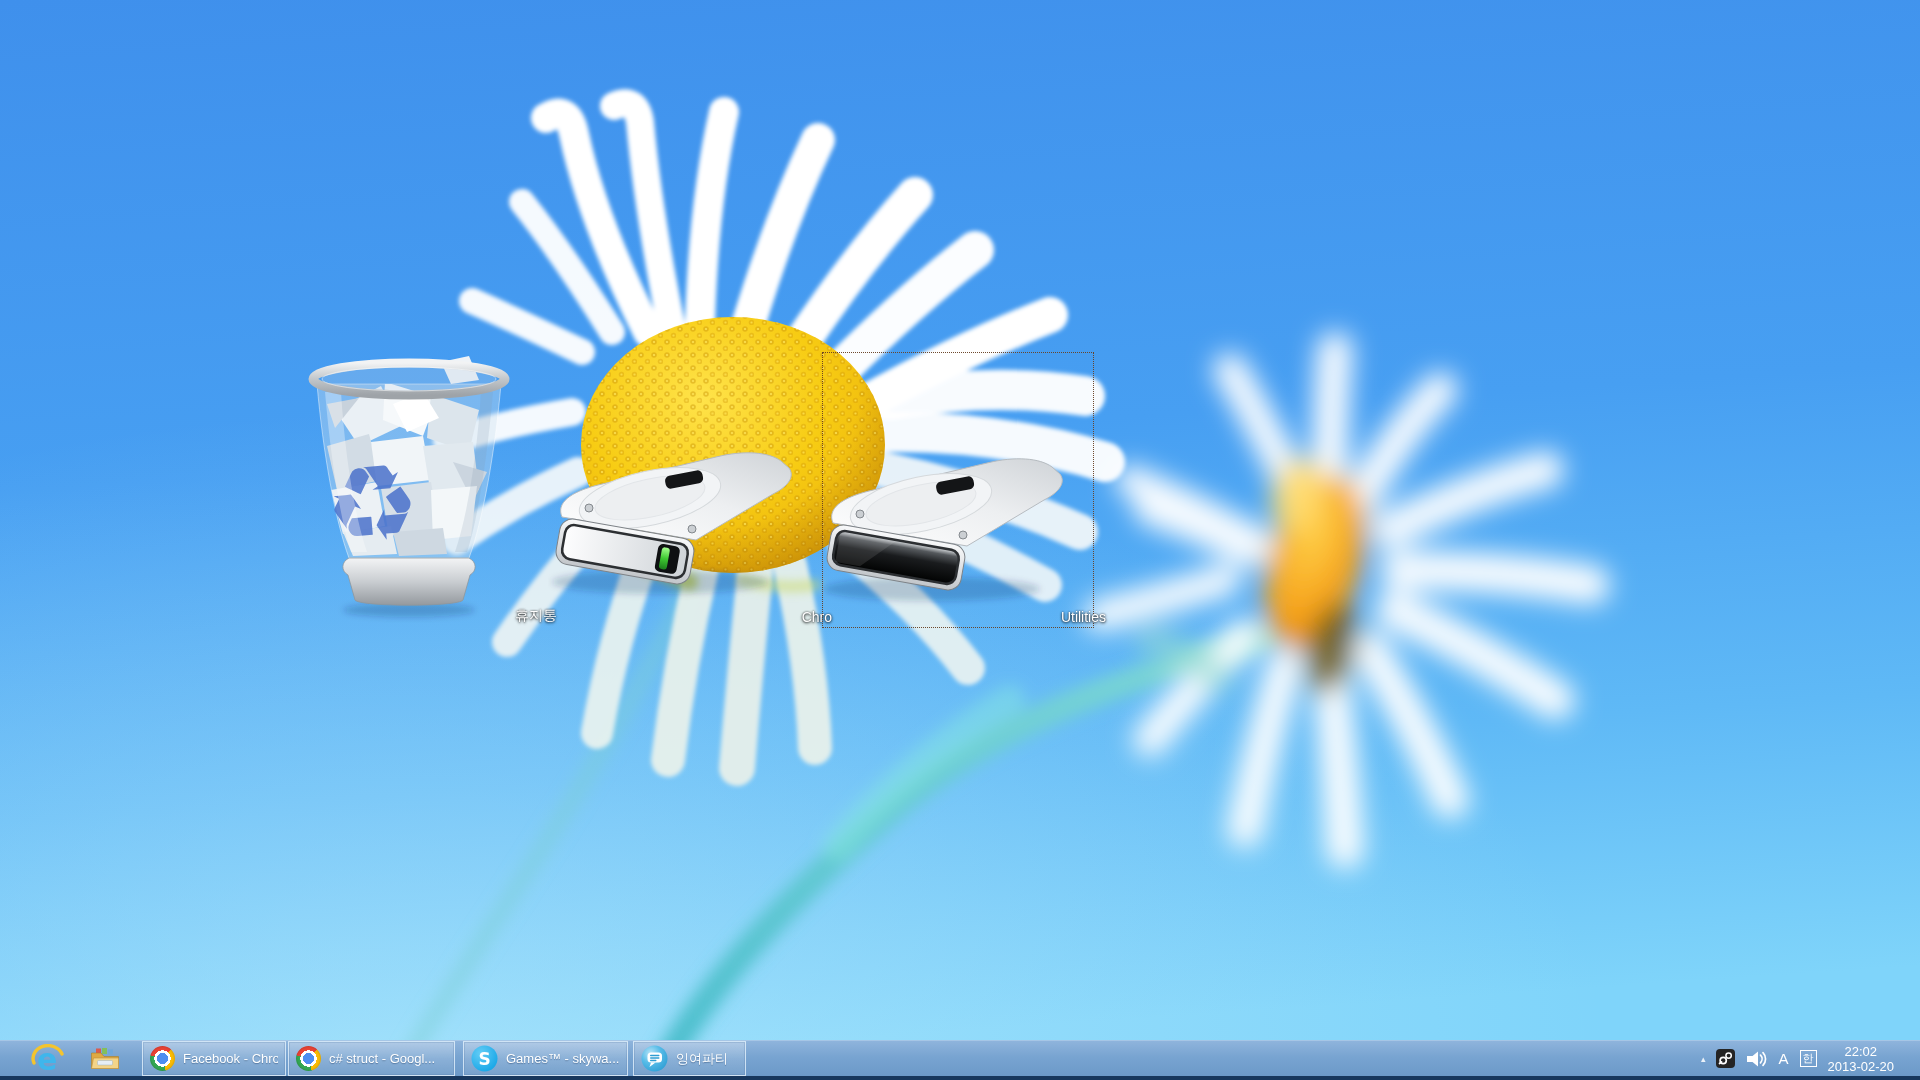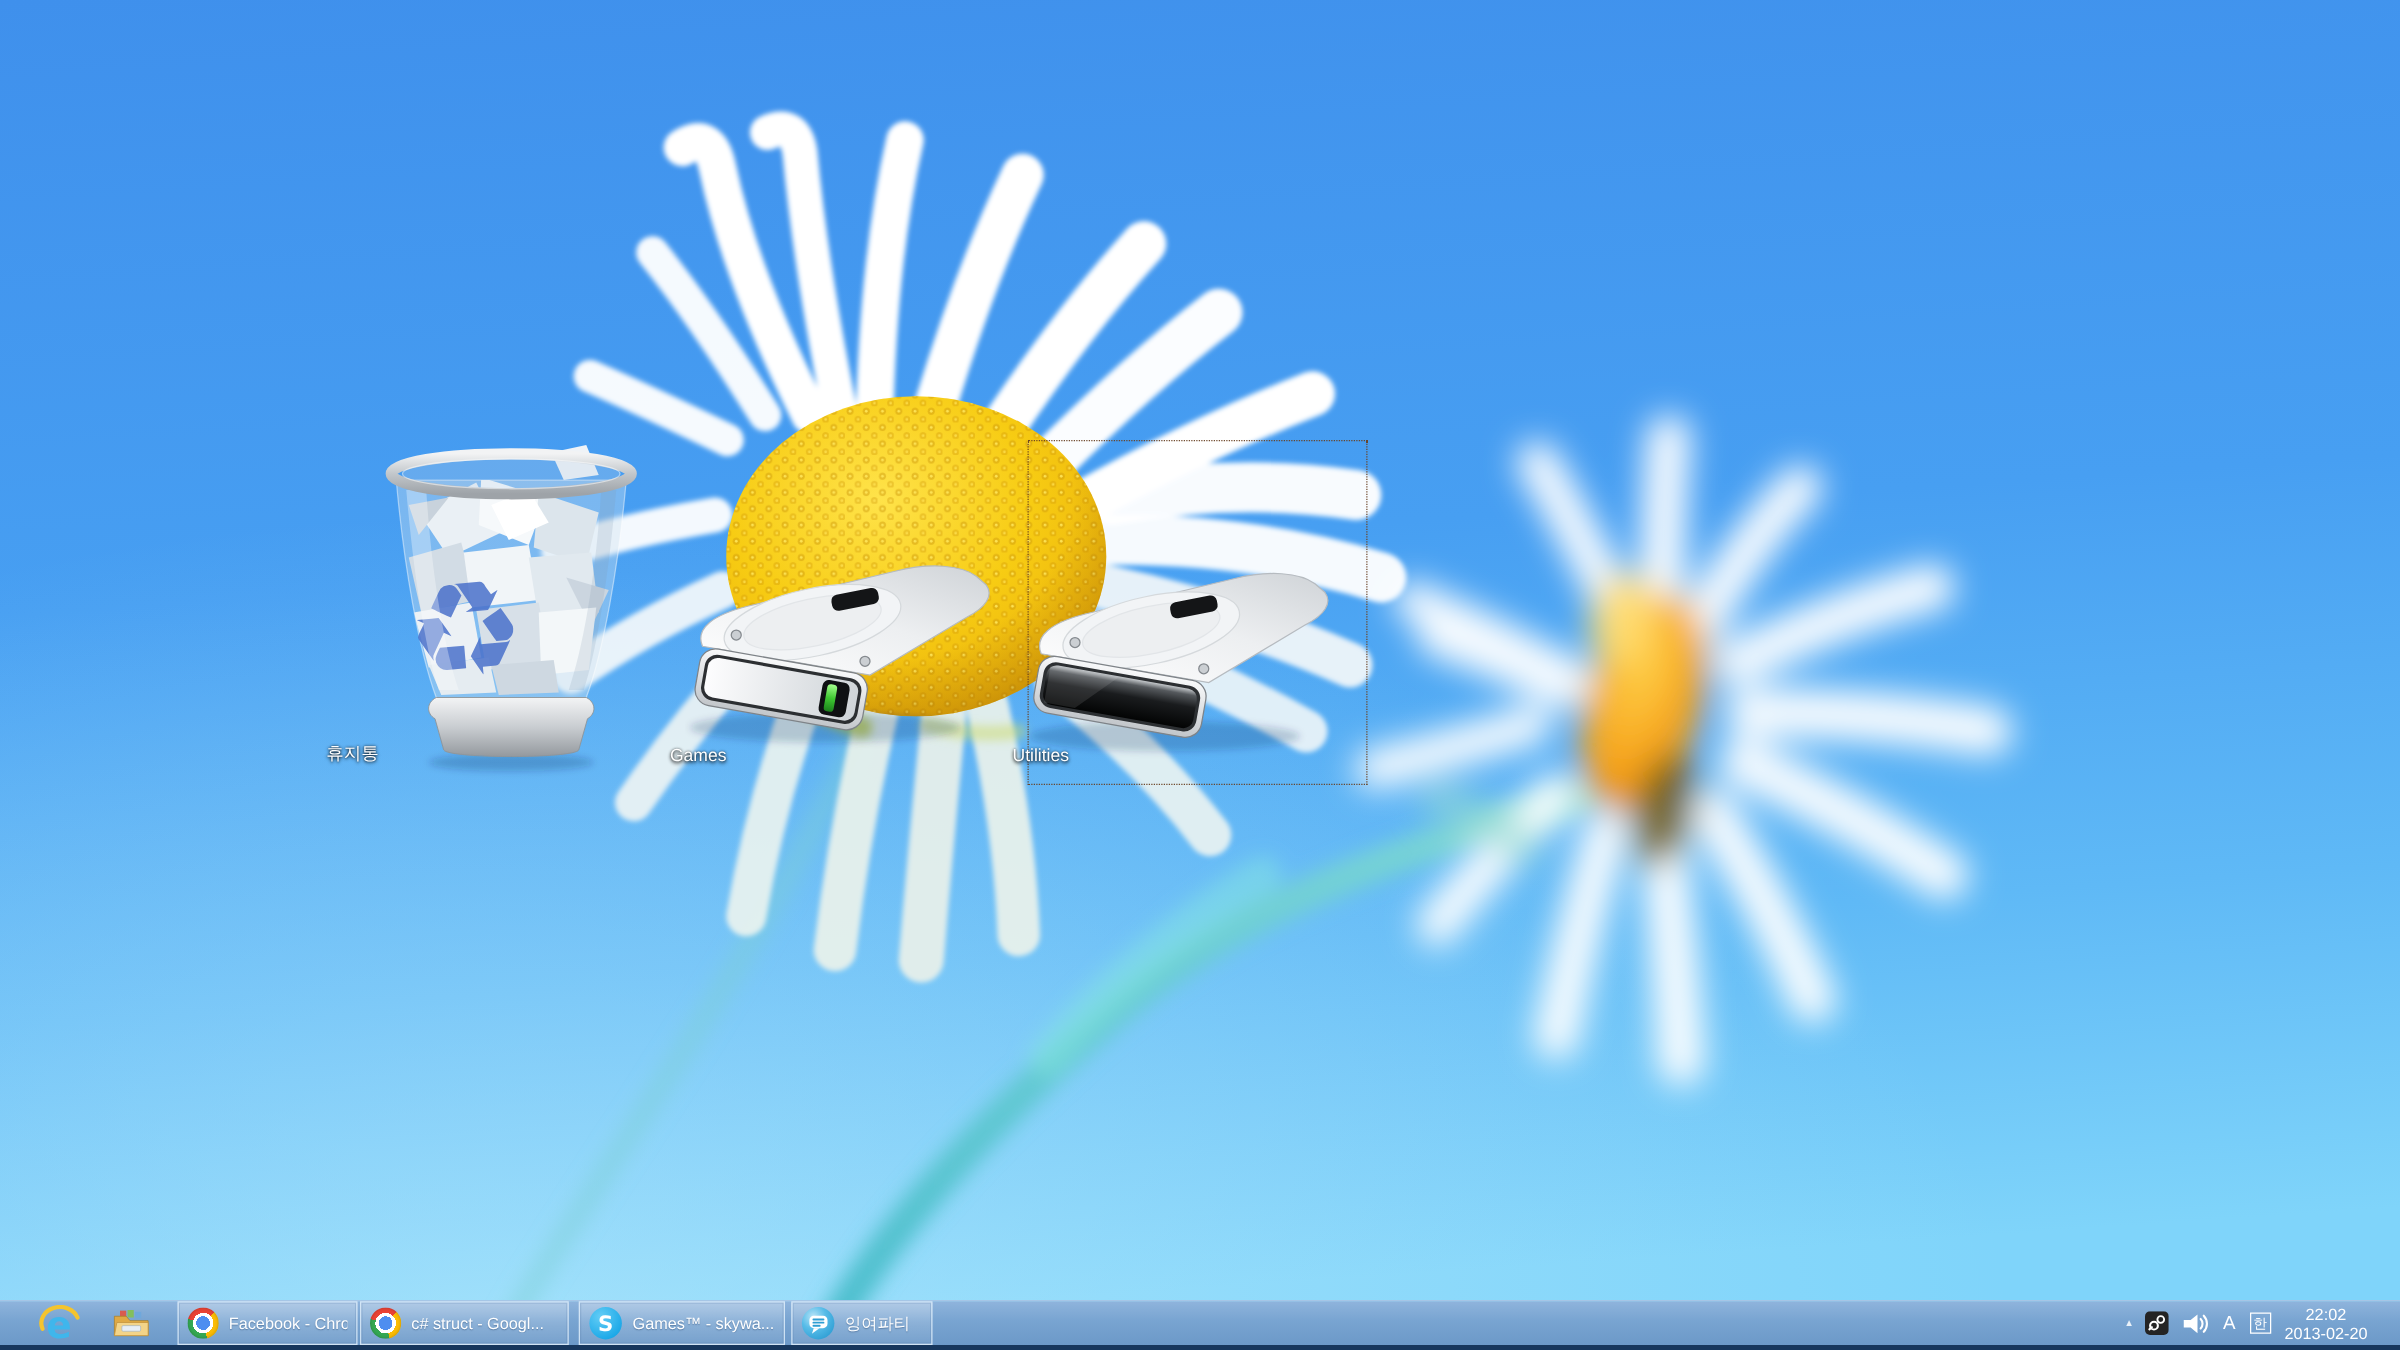--- a/index.html
+++ b/index.html
@@ -2,21 +2,21 @@
 <html><head>
 <meta charset="utf-8">
 <style>
   html,body{margin:0;padding:0;}
   body{width:1920px;height:1080px;overflow:hidden;font-family:"Liberation Sans",sans-serif;}
   #screen{position:relative;width:1920px;height:1080px;background:#3F90EC;}
   #wallpaper{position:absolute;left:0;top:0;width:1920px;height:1080px;}
 
   .cell{position:absolute;top:352px;width:272px;height:276px;}
   .cell .icon-art{position:absolute;left:0;top:0;width:272px;height:276px;}
-  .icon-label{position:absolute;left:-12px;right:-12px;bottom:16px;text-align:left;
+  .icon-label{position:absolute;left:-12px;right:-12px;bottom:3px;text-align:right;
     font-size:14px;color:#FFFFFF;
     text-shadow:0 1px 3px rgba(0,0,0,.85),0 0 2px rgba(0,0,0,.65);}
   .selection-rect{position:absolute;left:0;top:0;right:0;bottom:0;
     border:1px dotted rgba(105,65,35,.95);}
 
   #taskbar{position:absolute;left:0;bottom:0;width:1920px;height:40px;box-sizing:border-box;
     background:linear-gradient(#8FB4DC,#78A4D1 45%,#6C99C8);
     border-top:1px solid #A6C6E6;border-bottom:4px solid #17375D;}
   .tb-icon-btn{position:absolute;top:0;height:35px;width:46px;display:flex;
     align-items:center;justify-content:center;}
@@ -247,21 +247,21 @@
       <circle cx="41" cy="156" r="4" fill="#CBCFD3" stroke="#84898E"></circle>
       <circle cx="144" cy="177" r="4" fill="#CBCFD3" stroke="#84898E"></circle>
       <g transform="translate(14,165) rotate(10)">
         <rect x="0" y="0" width="136" height="46" rx="13" fill="url(#gd-bez)" stroke="#7E8388"></rect>
         <rect x="4.5" y="4.5" width="127" height="37" rx="10" fill="#2C2F32"></rect>
         <rect x="7" y="7" width="122" height="32" rx="8" fill="url(#gd-pan)"></rect>
         <rect x="100" y="9" width="22" height="28" rx="5" fill="#0E1012"></rect>
         <rect x="104" y="12" width="8" height="22" rx="3" fill="url(#gd-led)"></rect>
       </g>
     </svg>
-    <div class="icon-label">Games</div>
+    <div class="icon-label">Chro</div>
   </div>
 
   <div class="cell" style="left:822px">
     <div class="selection-rect"></div>
     <svg class="icon-art" viewBox="0 0 272 276">
       <defs>
         <linearGradient id="ud-top" x1="0" y1="1" x2="1" y2="0">
           <stop offset="0" stop-color="#FFFFFF"></stop>
             <stop offset="0.55" stop-color="#EDEFF1"></stop>
             <stop offset="1" stop-color="#CFD3D7"></stop>

